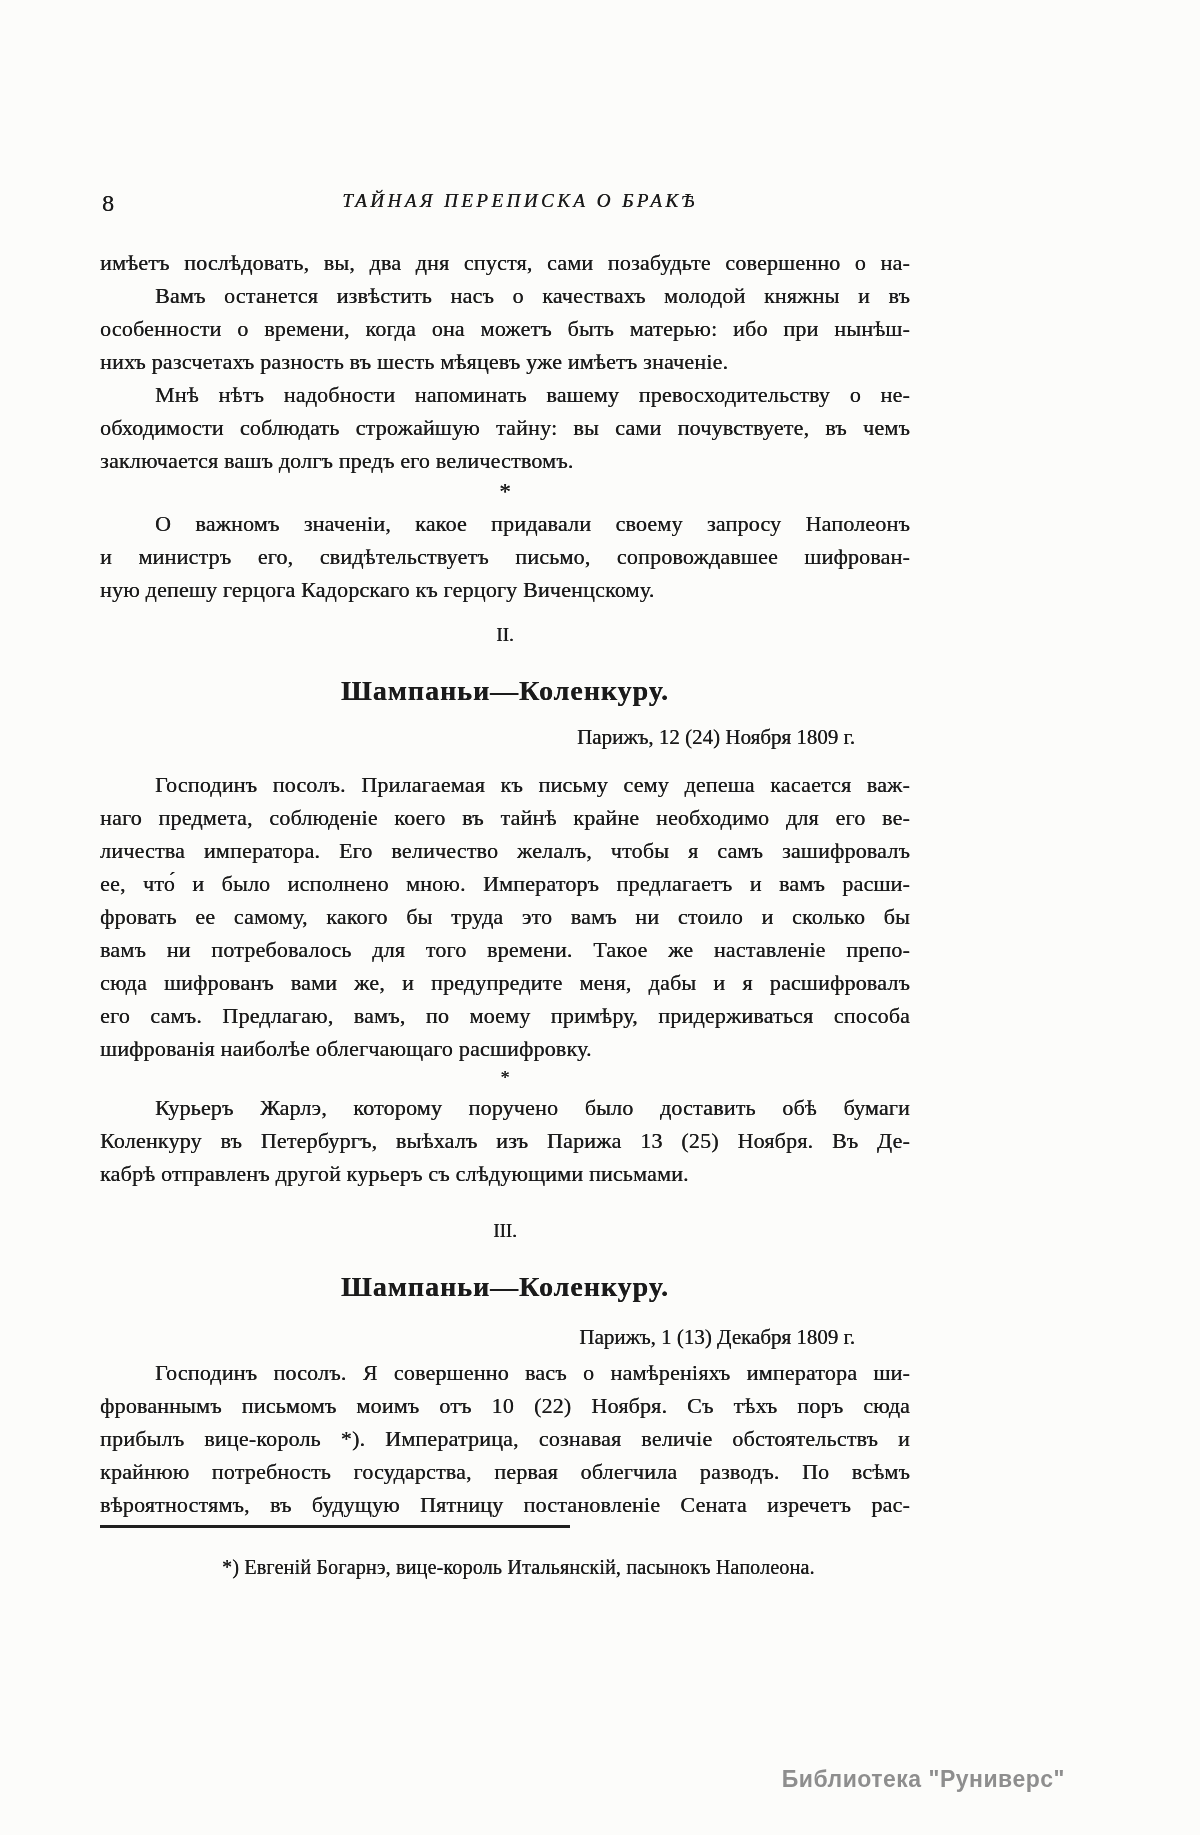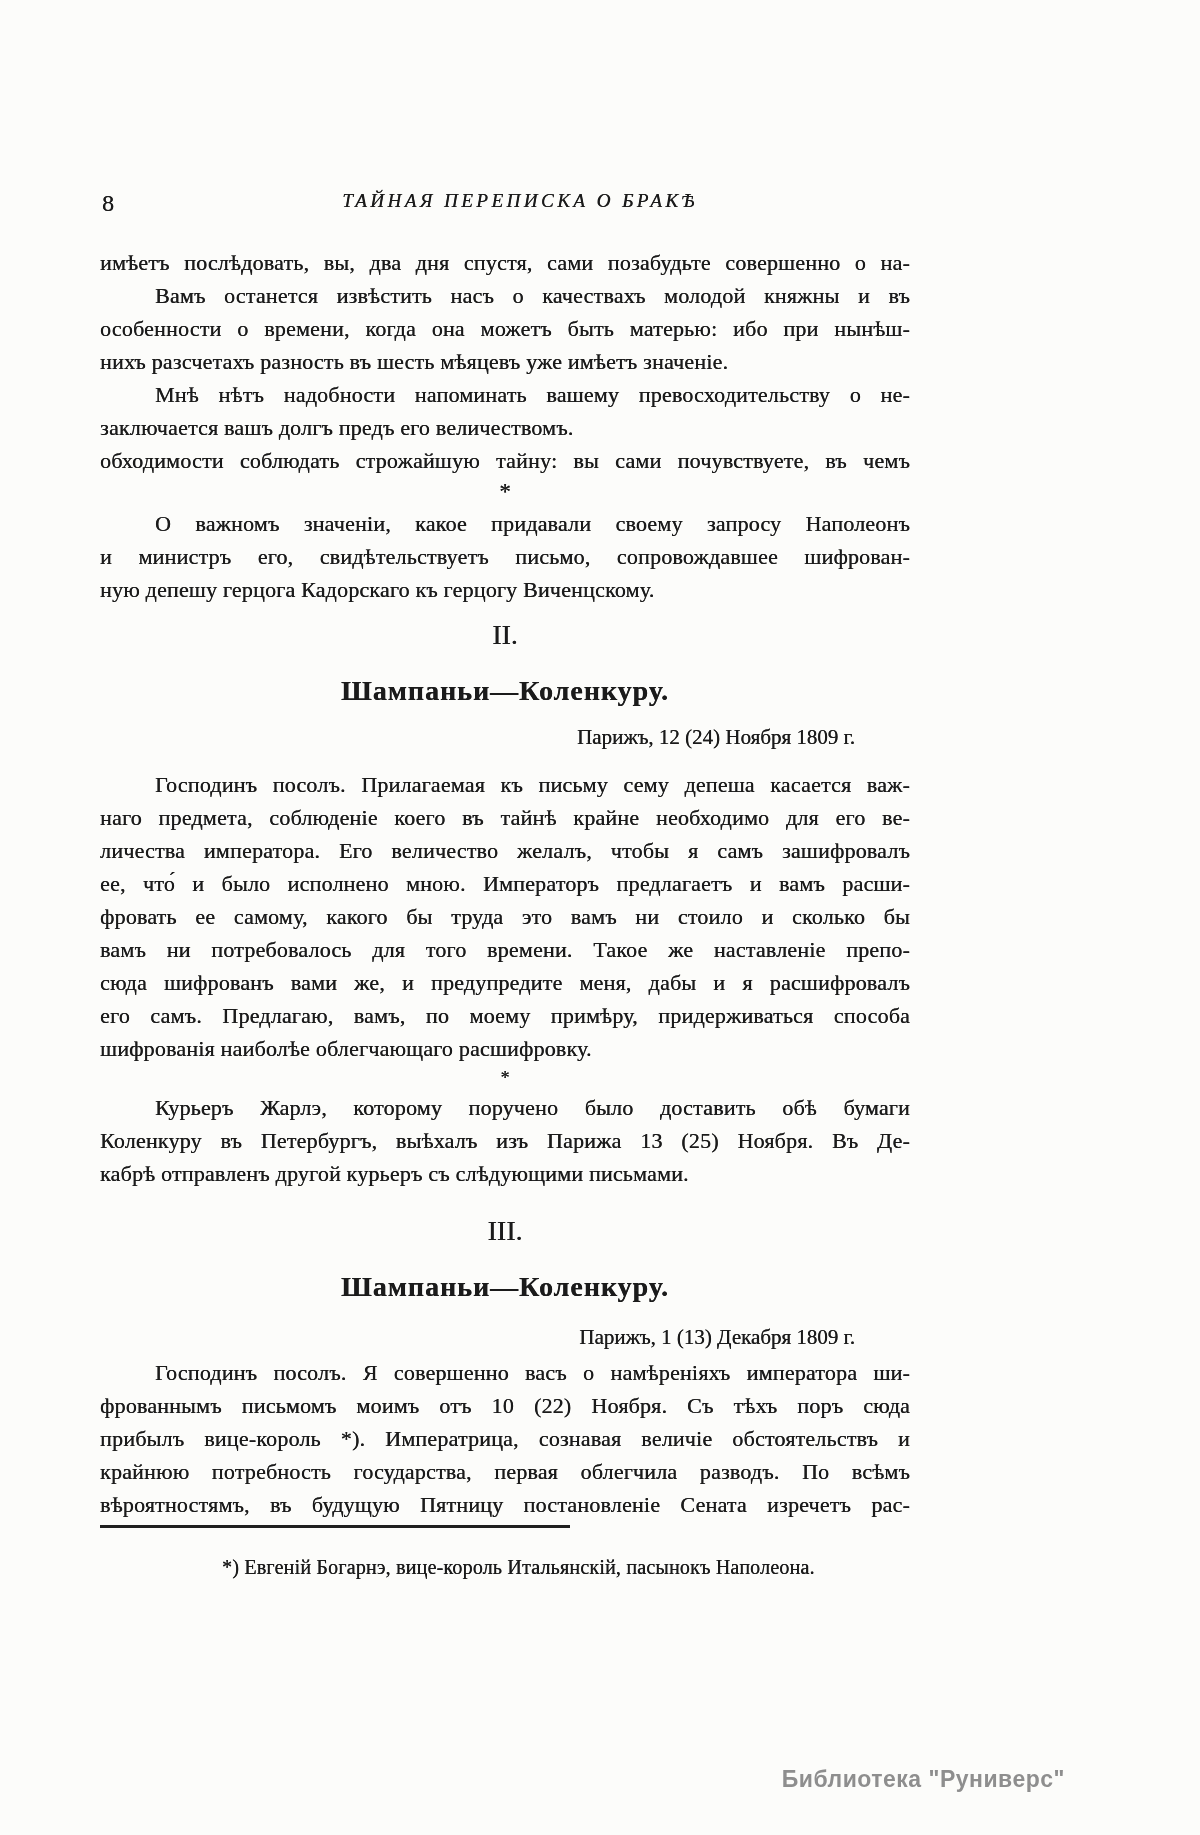--- a/index.html
+++ b/index.html
@@ -19,21 +19,21 @@
   .runhead { position:relative; height:26px; }
   .page-number { position:absolute; left:2px; top:0; font-size:24px; }
   .running-title { text-align:center; font-size:19px; letter-spacing:3.5px; padding-left:30px;font-style:italic; }
   .para { font-size:22px; line-height:33px; letter-spacing:0.2px; }
   .line { text-align:justify; text-align-last:justify; }
   .line.last { text-align-last:left; }
   .indent .line:first-child { padding-left:55px; }
   .p-first { margin-top:30px; }
   .sep { text-align:center; font-size:23px; height:30px; line-height:30px; }
   .sep.small { font-size:18px; height:26px; line-height:26px; }
-  .section-num { text-align:center; font-size:28px; line-height:30px; margin-top:14px; }
+  .section-num { text-align:center; font-size:19px; line-height:30px; margin-top:14px; }
   .letter-heading { text-align:center; font-size:28px; line-height:34px; font-weight:bold; letter-spacing:1px; margin-top:24px; }
   .dateline { text-align:right; padding-right:55px; font-size:21px; line-height:26px; margin-top:16px; }
   .m18 { margin-top:18px; }
   .m26 { margin-top:26px; }
   .m20 { margin-top:20px; }
   .m6 { margin-top:6px; }
   .footnote-rule { width:470px; height:0; border-top:3px solid #1f1f1f; margin-top:4px; }
   .footnote { font-size:20px; line-height:26px; margin-top:26px; padding-left:122px; letter-spacing:0.2px; }
   .watermark {
     position:absolute; right:135px; top:1766px;
@@ -56,22 +56,22 @@
     <div class="para p-first">
         <div class="line">имѣетъ послѣдовать, вы, два дня спустя, сами позабудьте совершенно о на-</div>
       </div>
     <div class="para indent">
         <div class="line">Вамъ останется извѣстить насъ о качествахъ молодой княжны и въ</div>
         <div class="line">особенности о времени, когда она можетъ быть матерью: ибо при нынѣш-</div>
         <div class="line last">нихъ разсчетахъ разность въ шесть мѣяцевъ уже имѣетъ значеніе.</div>
       </div>
     <div class="para indent">
         <div class="line">Мнѣ нѣтъ надобности напоминать вашему превосходительству о не-</div>
+        <div class="line">обходимости соблюдать строжайшую тайну: вы сами почувствуете, въ чемъ</div>
         <div class="line last">заключается вашъ долгъ предъ его величествомъ.</div>
-        <div class="line">обходимости соблюдать строжайшую тайну: вы сами почувствуете, въ чемъ</div>
       </div>
 
     <div class="sep">*</div>
 
     <div class="para indent">
         <div class="line">О важномъ значеніи, какое придавали своему запросу Наполеонъ</div>
         <div class="line">и министръ его, свидѣтельствуетъ письмо, сопровождавшее шифрован-</div>
         <div class="line last">ную депешу герцога Кадорскаго къ герцогу Виченцскому.</div>
       </div>
 

